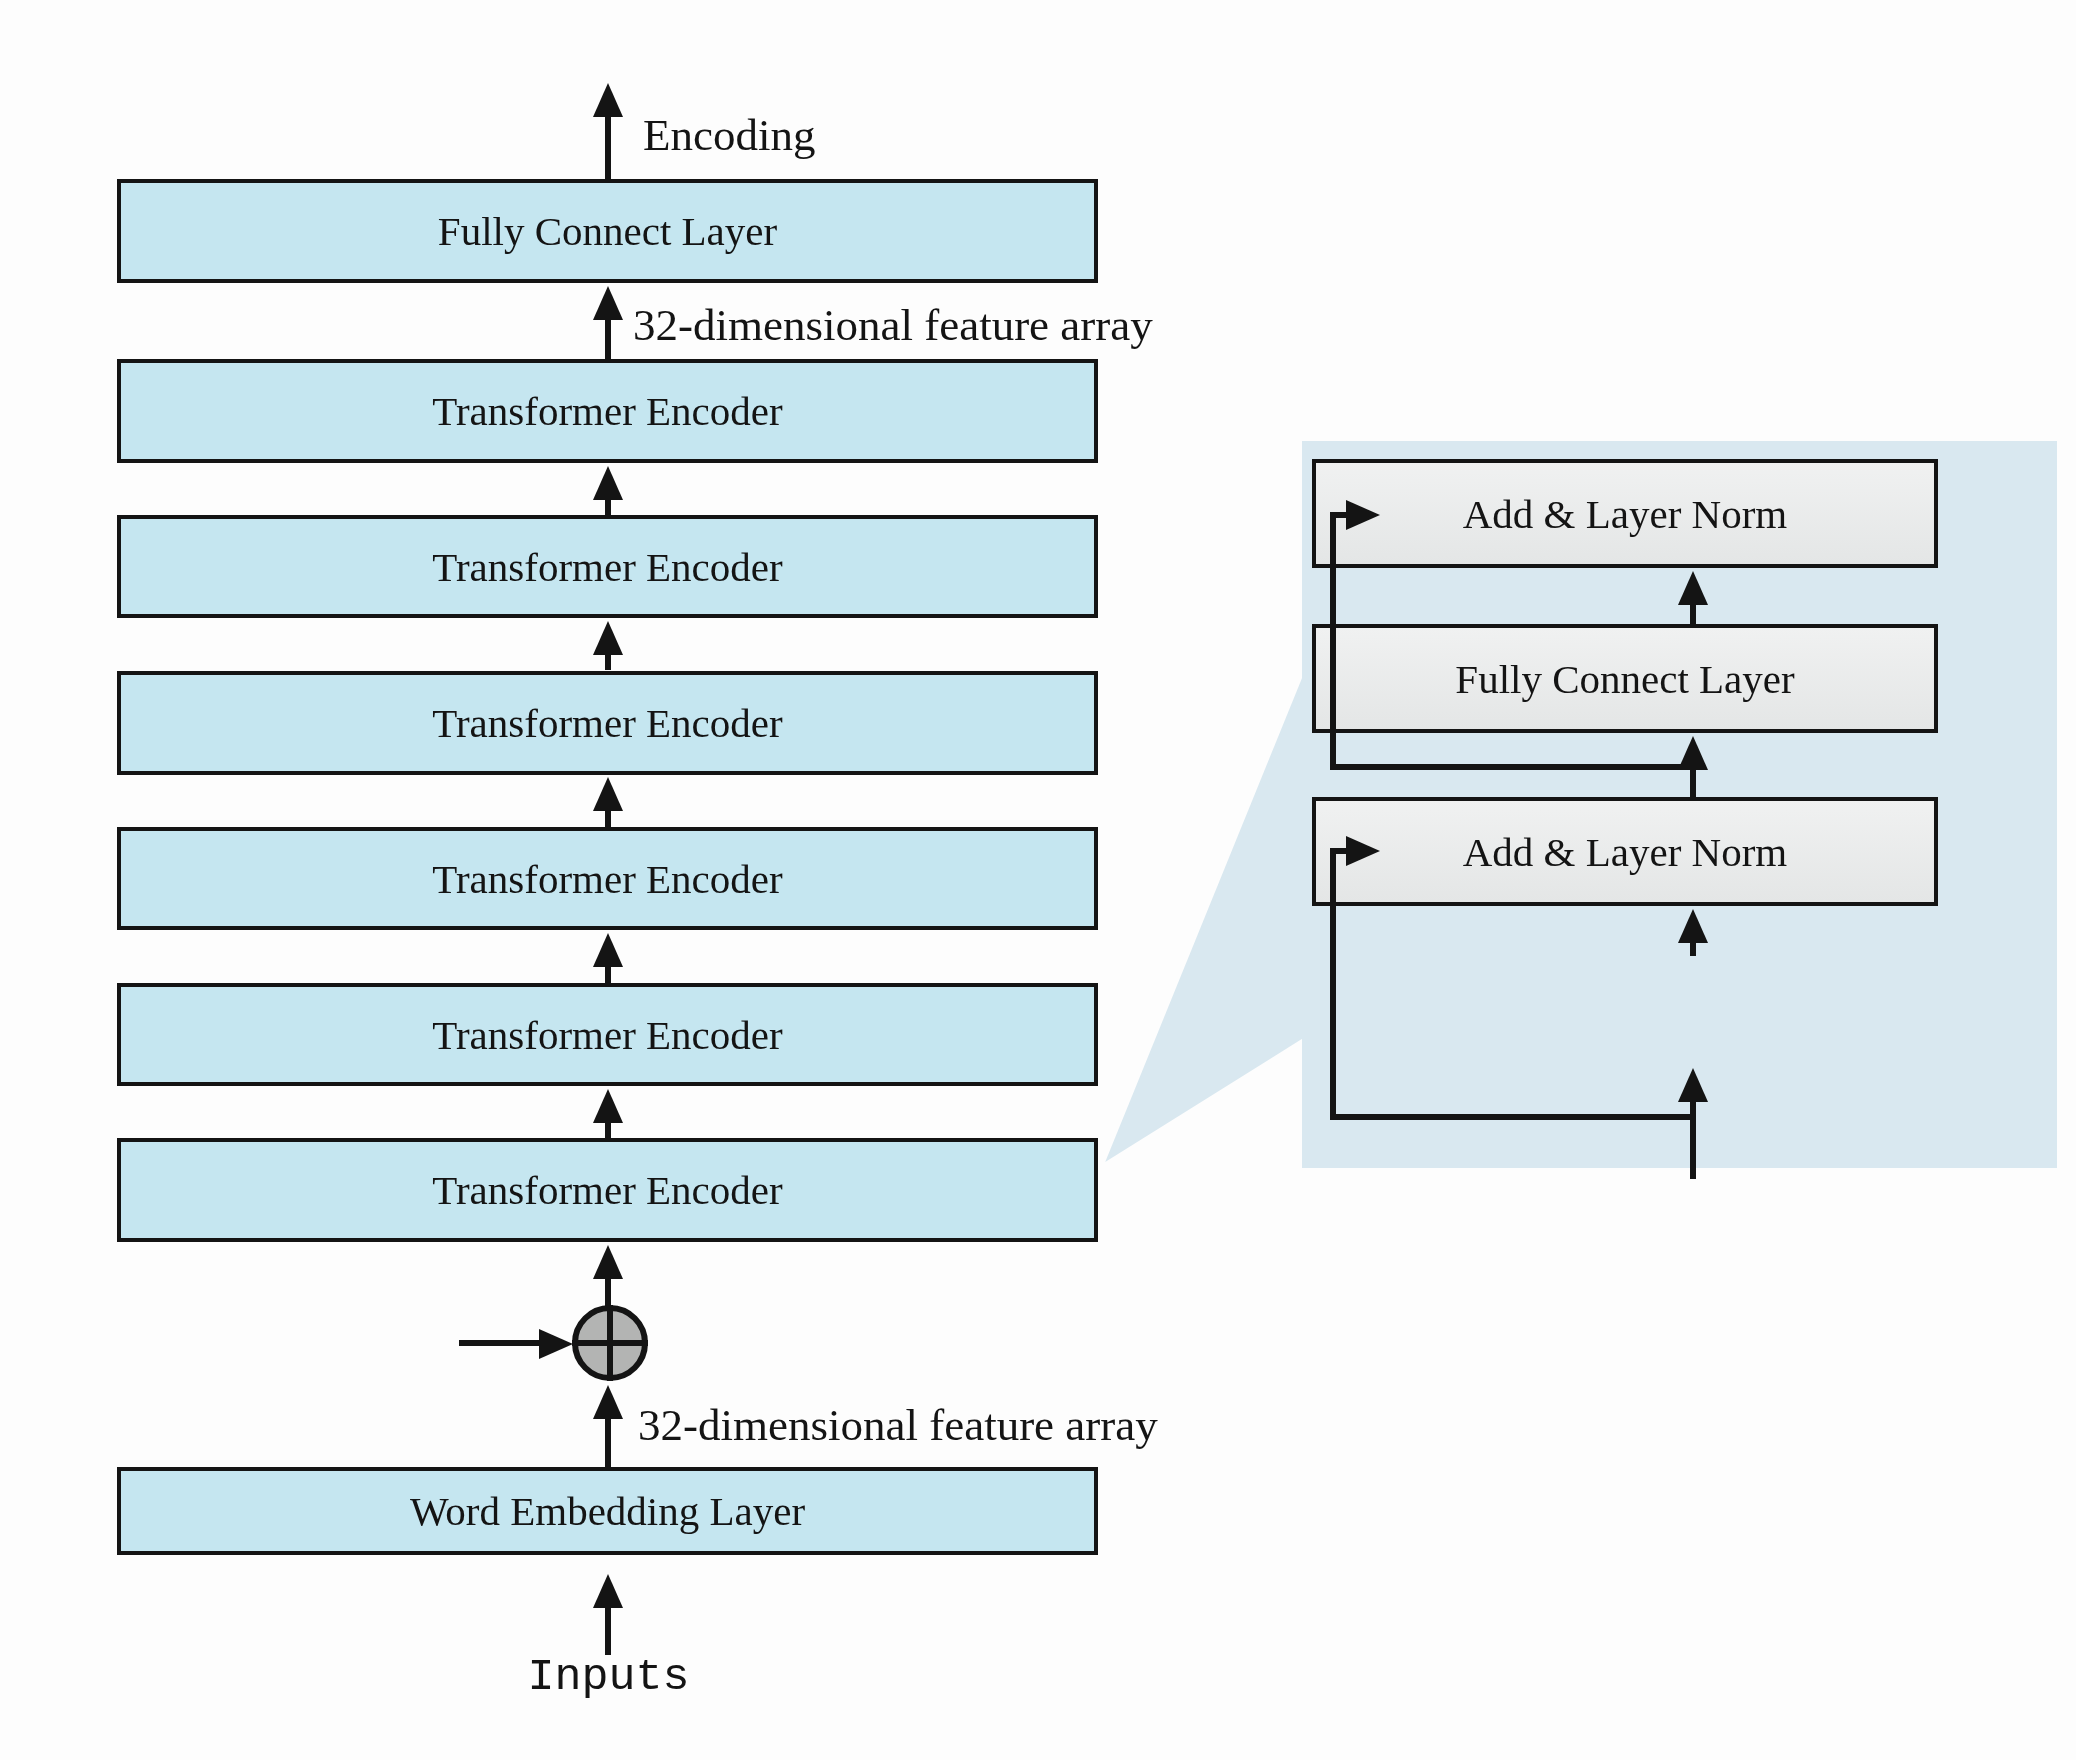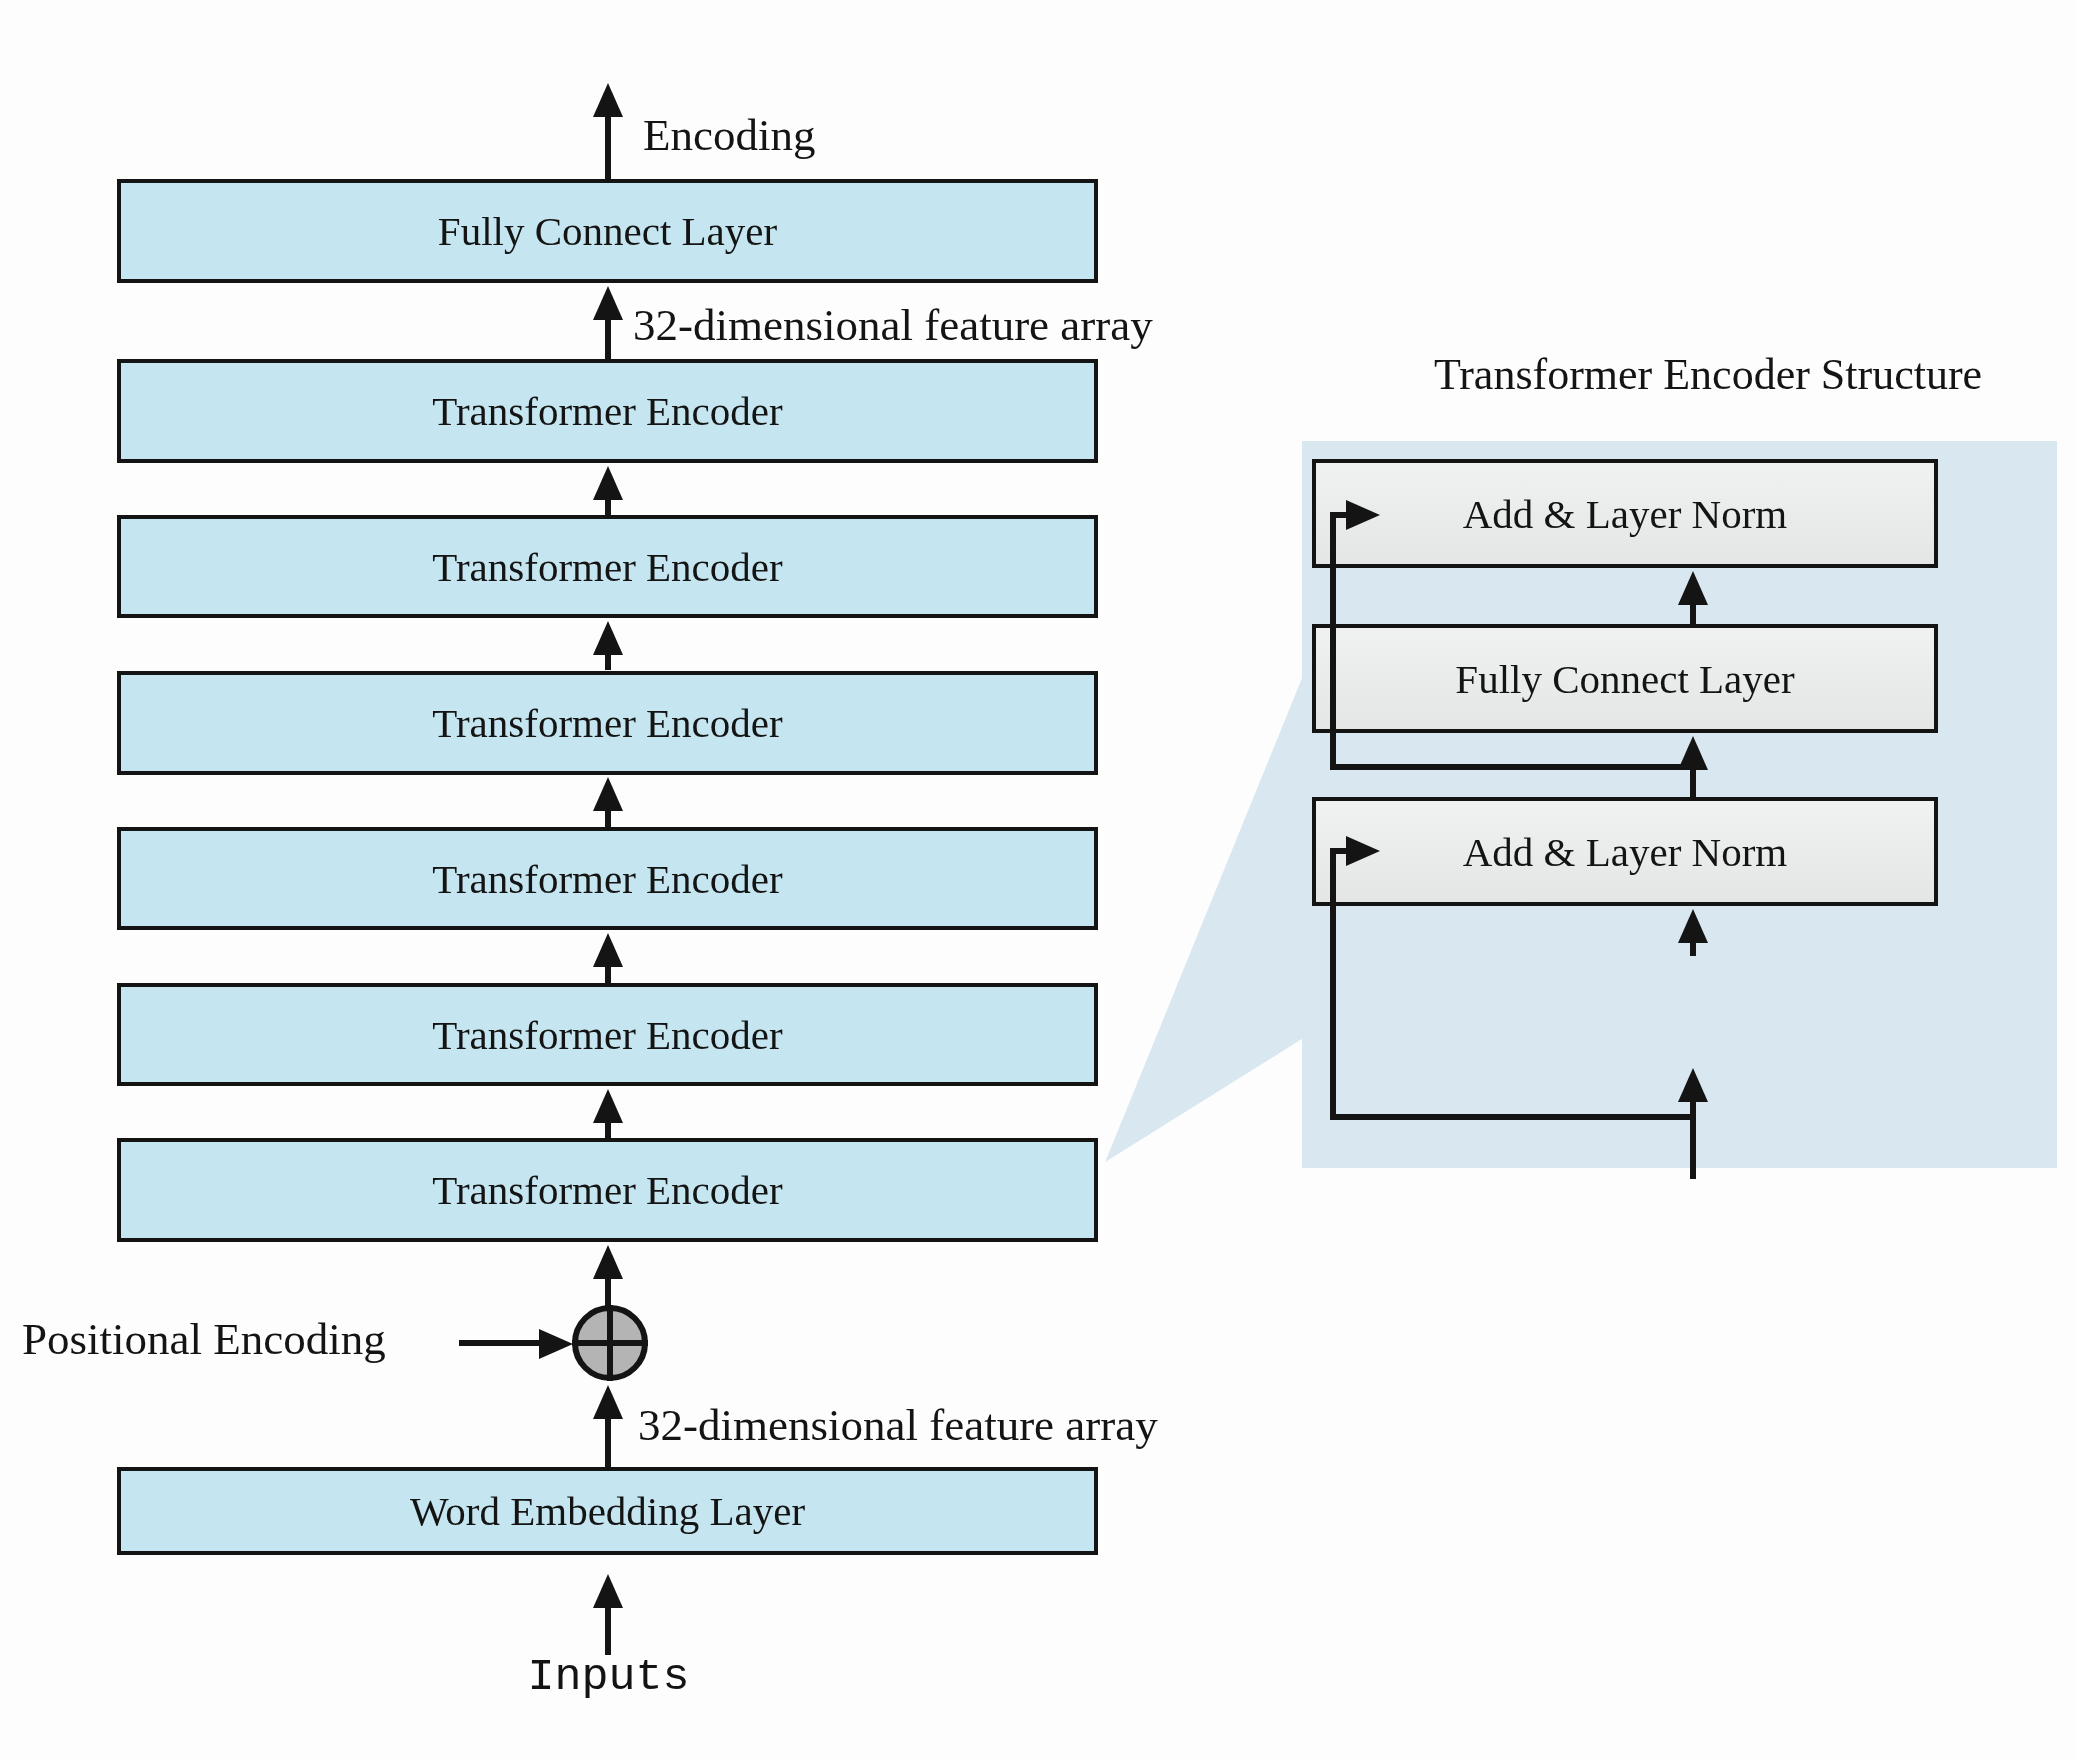--- a/index.html
+++ b/index.html
@@ -153,41 +153,39 @@
   <div class="ah-up col-ah a-t56"></div>
   <div class="vline col-x l-t56"></div>
 
   <div class="bluebox box-te6">
     <span>Transformer Encoder</span>
   </div>
 
   <div class="ah-up col-ah a-ct6"></div>
   <div class="vline col-x l-ct6"></div>
 
-  <div class="label lbl-pe">Positional Encoding</div>
   <div class="hline pe-line"></div>
   <div class="ah-right pe-ah"></div>
 
   <div class="plus-circle"></div>
   <div class="hline plus-h"></div>
   <div class="vline plus-v"></div>
 
   <div class="ah-up col-ah a-wc"></div>
   <div class="vline col-x l-wc"></div>
   <div class="label lbl-feat-bot">32-dimensional feature array</div>
 
   <div class="bluebox box-wel">
     <span>Word Embedding Layer</span>
   </div>
 
   <div class="ah-up col-ah a-iw"></div>
   <div class="vline col-x l-iw"></div>
   <div class="label center lbl-inputs">Inputs</div>
 
-  <div class="label center lbl-title">Transformer Encoder Structure</div>
 
   <div class="wedge"></div>
   <div class="panel-bg"></div>
 
   <div class="graybox gb1">
     <span>Add &amp; Layer Norm</span>
   </div>
   <div class="graybox gb2">
     <span>Fully Connect Layer</span>
   </div>

